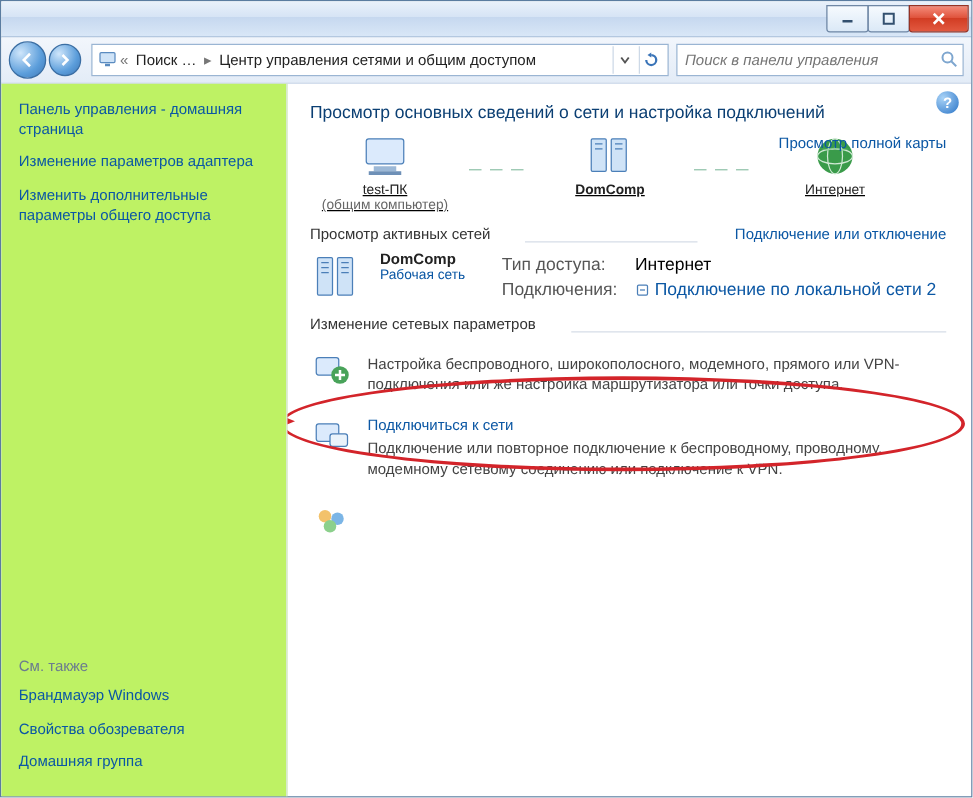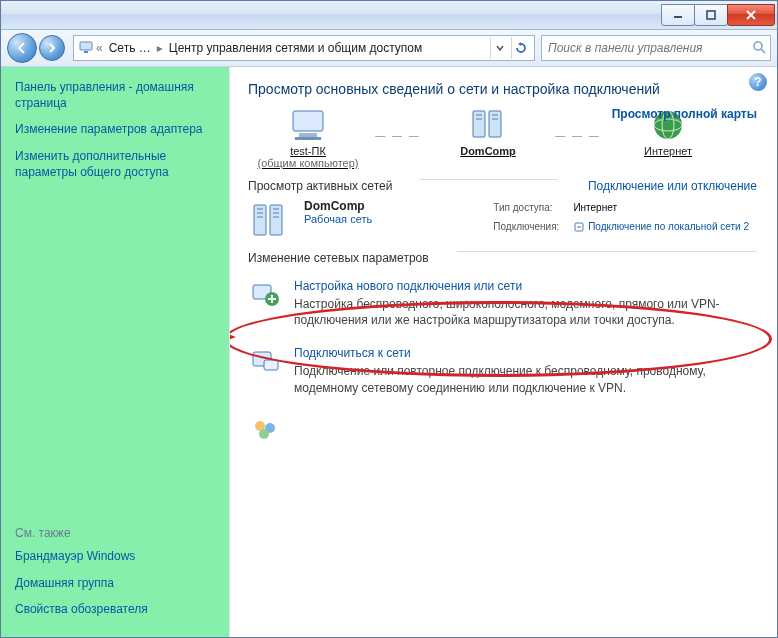--- a/index.html
+++ b/index.html
@@ -15,41 +15,41 @@
   .nav-back, .nav-fwd{width:28px;height:28px;border-radius:50%;background:radial-gradient(circle at 30% 30%, #cfe6fb, #5c9edb 60%, #3c76b6);border:1px solid #3b6ea3;display:flex;align-items:center;justify-content:center;margin-right:2px;}
   .nav-fwd{width:24px;height:24px;}
   .breadcrumb{flex:1;height:24px;border:1px solid #9ab5d3;background:#fff;margin:0 6px;display:flex;align-items:center;padding:0 4px;gap:2px;white-space:nowrap;overflow:hidden;}
   .bc-item{padding:0 4px;color:#222;}
   .bc-sep{color:#777;}
   .bc-btn{width:18px;height:22px;border-left:1px solid #cdd9e7;display:flex;align-items:center;justify-content:center;}
   .searchbox{width:220px;height:24px;border:1px solid #9ab5d3;background:#fff;display:flex;align-items:center;padding:0 4px;}
   .searchbox input{border:none;outline:none;flex:1;font-style:italic;color:#8b5cf6;font-size:12px;background:transparent;}
   
   .body{display:flex;height:calc(100% - 64px);}
-  .sidebar{width:200px;background:#86efac;border-right:1px solid #e0e6ef;padding:12px 14px;display:flex;flex-direction:column;}
+  .sidebar{width:200px;background:#bef264;border-right:1px solid #e0e6ef;padding:12px 14px;display:flex;flex-direction:column;}
   .sidebar a{color:#0b57a4;text-decoration:none;display:block;margin-bottom:10px;line-height:1.35;}
   .sidebar .spacer{flex:1;}
   .sidebar .seealso-hdr{color:#6b7b8f;margin-bottom:8px;}
   .main{flex:1;padding:14px 20px 12px 18px;overflow:auto;position:relative;}
   .help-icon{position:absolute;top:6px;right:10px;width:18px;height:18px;border-radius:50%;background:radial-gradient(circle at 30% 30%,#a9d3f7,#2a74c7);color:#fff;font-weight:bold;display:flex;align-items:center;justify-content:center;font-size:12px;}
   h1{font-size:14px;font-weight:400;color:#0b3f73;margin:0 0 10px;}
   .topology{display:flex;align-items:flex-start;gap:0;position:relative;margin-bottom:6px;}
   .topo-node{width:120px;text-align:center;font-size:11px;text-decoration:underline;}
   .topo-node .label{color:#222;}
   .topo-node .sub{color:#666;}
   .topo-conn{width:60px;height:40px;display:flex;align-items:center;justify-content:center;color:#6a8;font-size:10px;letter-spacing:2px;padding-top:8px;}
-  .mapview{position:absolute;right:0;top:0;color:#0b57a4;cursor:pointer;font-weight:bold;}
-  .section-hdr{display:flex;align-items:flex-start;margin:10px 0 6px;color:#333;gap:20px;}
+  .mapview{position:absolute;right:0;top:0;color:#0b57a4;cursor:pointer;}
+  .section-hdr{display:flex;align-items:flex-end;margin:10px 0 6px;color:#333;gap:20px;}
   .section-hdr .line{flex:1;height:1px;background:#d6dde7;margin-left:8px;}
   .section-hdr .rightlink{color:#0b57a4;margin-left:10px;cursor:pointer;}
   .active-net{display:flex;gap:14px;}
   .active-net .neticon{width:42px;height:42px;}
   .active-net .netname{font-weight:bold;color:#222;}
   .active-net .nettype{color:#0b57a4;font-size:11px;cursor:pointer;}
-  .netprops{margin-left:auto;font-size:10px;}
+  .netprops{margin-left:auto;font-size:14px;}
   .netprops td{padding:1px 6px;vertical-align:top;}
   .netprops .lbl{color:#555;}
   .netprops a{color:#0b57a4;text-decoration:none;}
   .tasks{margin-top:6px;}
   .task{display:flex;gap:10px;padding:8px 2px 10px;}
   .task .ticon{width:34px;flex-shrink:0;}
   .task .ttitle{color:#0b57a4;cursor:pointer;}
   .task .tdesc{color:#444;margin-top:3px;line-height:1.35;}
   
   .ellipse{position:absolute;border:3px solid #d3242a;border-radius:50%;pointer-events:none;}
@@ -95,21 +95,21 @@
         </svg>
     </div>
     <div class="breadcrumb">
       <span>
         <svg width="16" height="16">
             <rect x="2" y="3" width="12" height="8" rx="1" fill="#cfe3f7" stroke="#5a8bc0"></rect>
             <rect x="6" y="12" width="4" height="2" fill="#5a8bc0"></rect>
           </svg>
       </span>
       <span class="bc-sep">«</span>
-      <span class="bc-item">Сеть …</span>
+      <span class="bc-item">Поиск …</span>
       <span class="bc-sep">▸</span>
       <span class="bc-item">Центр управления сетями и общим доступом</span>
       <div style="flex:1"></div>
       <div class="bc-btn">
           <svg width="8" height="8">
             <path d="M1 2 L4 6 L7 2" fill="none" stroke="#555" stroke-width="1.5"></path>
           </svg>
         </div>
       <div class="bc-btn">
           <svg width="12" height="12">
@@ -131,22 +131,22 @@
 
   <div class="body">
 
     <div class="sidebar">
       <a href="#">Панель управления - домашняя страница</a>
       <a href="#">Изменение параметров адаптера</a>
       <a href="#">Изменить дополнительные параметры общего доступа</a>
       <div class="spacer"></div>
       <div class="seealso-hdr">См. также</div>
       <a href="#">Брандмауэр Windows</a>
+      <a href="#">Свойства обозревателя</a>
       <a href="#">Домашняя группа</a>
-      <a href="#">Свойства обозревателя</a>
     </div>
 
     <div class="main">
       <div class="help-icon">?</div>
 
       <h1>Просмотр основных сведений о сети и настройка подключений</h1>
 
       <div class="topology">
         <div class="topo-node">
           <svg width="46" height="36">
@@ -241,21 +241,20 @@
         <div class="task">
           <div class="ticon">
             <svg width="30" height="30">
                 <rect x="3" y="6" width="18" height="14" rx="2" fill="#dbeafc" stroke="#4b7fb8"></rect>
                 <circle cx="22" cy="20" r="7" fill="#49a35a"></circle>
                 <line x1="22" y1="16" x2="22" y2="24" stroke="#fff" stroke-width="2"></line>
                 <line x1="18" y1="20" x2="26" y2="20" stroke="#fff" stroke-width="2"></line>
               </svg>
           </div>
           <div>
-            <div class="ttitle">Настройка нового подключения или сети</div>
             <div class="tdesc">Настройка беспроводного, широкополосного, модемного, прямого или VPN-подключения или же настройка маршрутизатора или точки доступа.</div>
           </div>
         </div>
 
         <div class="task">
           <div class="ticon">
             <svg width="30" height="30">
                 <rect x="3" y="6" width="18" height="14" rx="2" fill="#dbeafc" stroke="#4b7fb8"></rect>
                 <rect x="14" y="14" width="14" height="10" rx="2" fill="#eaf3fb" stroke="#4b7fb8"></rect>
               </svg>

